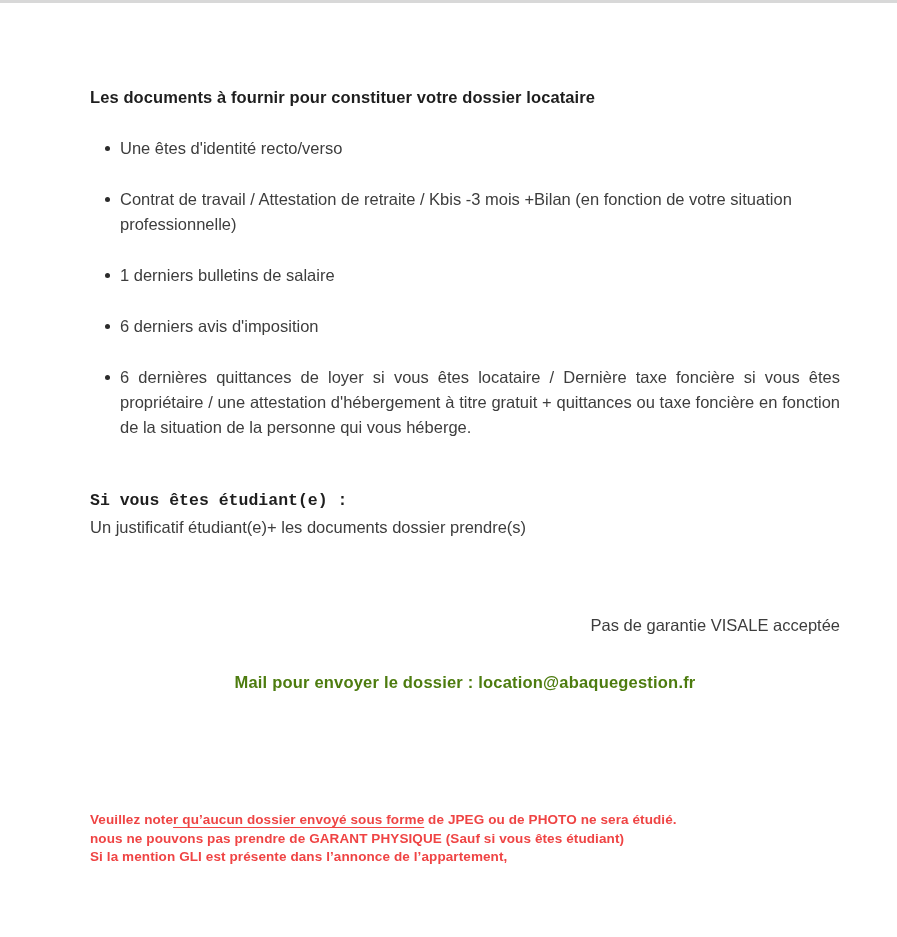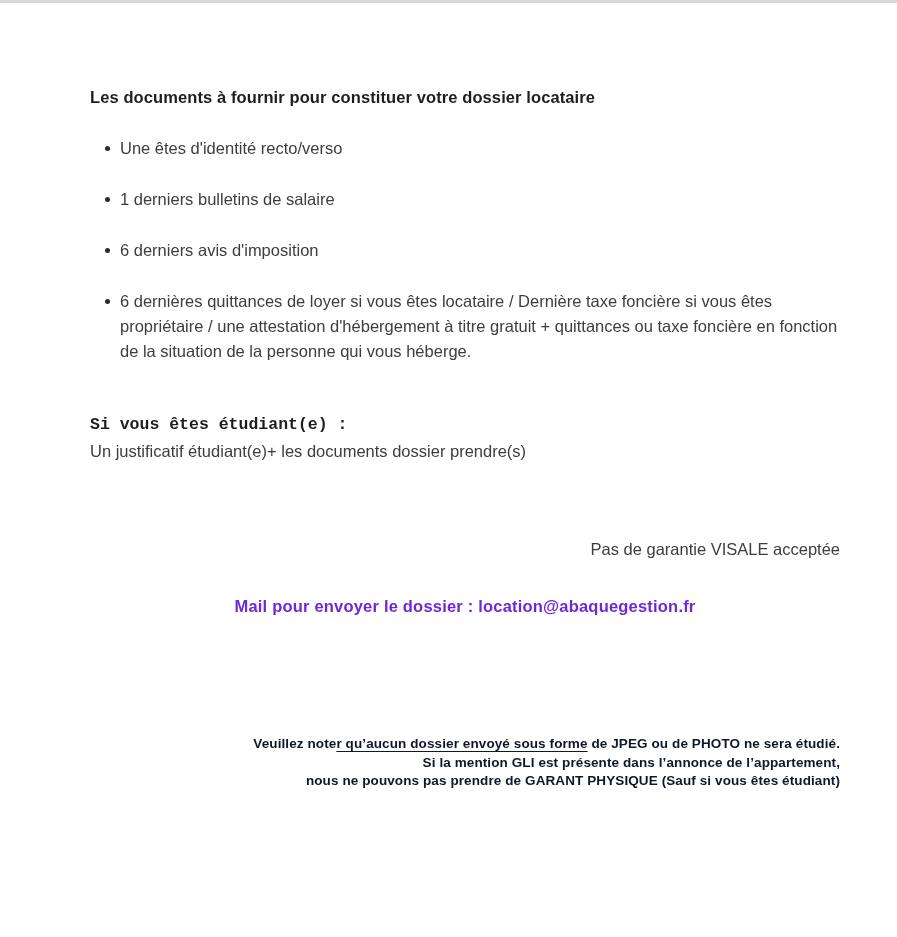--- a/index.html
+++ b/index.html
@@ -68,61 +68,62 @@
   }
   .visale-note {
     margin-top: 72px;
     text-align: right;
     color: #3d3d3d;
   }
   .mail-line {
     margin-top: 32px;
     text-align: center;
     font-weight: 700;
-    color: #6d28d9;
+    color: #4d7c0f;
     letter-spacing: 0.2px;
   }
   .footer-warning {
     margin-top: 116px;
-    text-align: right;
+    text-align: left;
     font-size: 13.5px;
     font-weight: 700;
-    color: #0f172a;
+    color: #ef4444;
     line-height: 18.5px;
     letter-spacing: 0.1px;
   }
   .footer-warning .u {
     text-decoration: underline;
     text-underline-offset: 3px;
     text-decoration-thickness: 1px;
   }
 </style>
 </head>
 <body>
 
 <div class="page">
   <div class="top-strip"></div>
   <div class="content">
 
     <h1 class="doc-title">Les documents à fournir pour constituer votre dossier locataire</h1>
 
     <ul class="doc-list">
       <li>Une êtes d'identité recto/verso</li>
+      <li>Contrat de travail / Attestation de retraite / Kbis -3 mois +Bilan (en fonction de votre situation professionnelle)</li>
       <li>1 derniers bulletins de salaire</li>
       <li>6 derniers avis d'imposition</li>
       <li>6 dernières quittances de loyer si vous êtes locataire / Dernière taxe foncière si vous êtes propriétaire / une attestation d'hébergement à titre gratuit + quittances ou taxe foncière en fonction de la situation de la personne qui vous héberge.</li>
     </ul>
 
     <p class="student-heading">Si vous êtes étudiant(e) :</p>
     <p class="student-text">Un justificatif étudiant(e)+ les documents dossier prendre(s)</p>
 
     <p class="visale-note">Pas de garantie VISALE acceptée</p>
 
     <p class="mail-line">Mail pour envoyer le dossier : location@abaquegestion.fr</p>
 
     <div class="footer-warning">
       <p><span>Veuillez note</span><span class="u">r qu’aucun dossier envoyé sous forme</span><span> de JPEG ou de PHOTO ne sera étudié.</span></p>
+      <p>nous ne pouvons pas prendre de GARANT PHYSIQUE (Sauf si vous êtes étudiant)</p>
       <p>Si la mention GLI est présente dans l’annonce de l’appartement,</p>
-      <p>nous ne pouvons pas prendre de GARANT PHYSIQUE (Sauf si vous êtes étudiant)</p>
     </div>
 
   </div>
 </div>
 
 </body></html>

